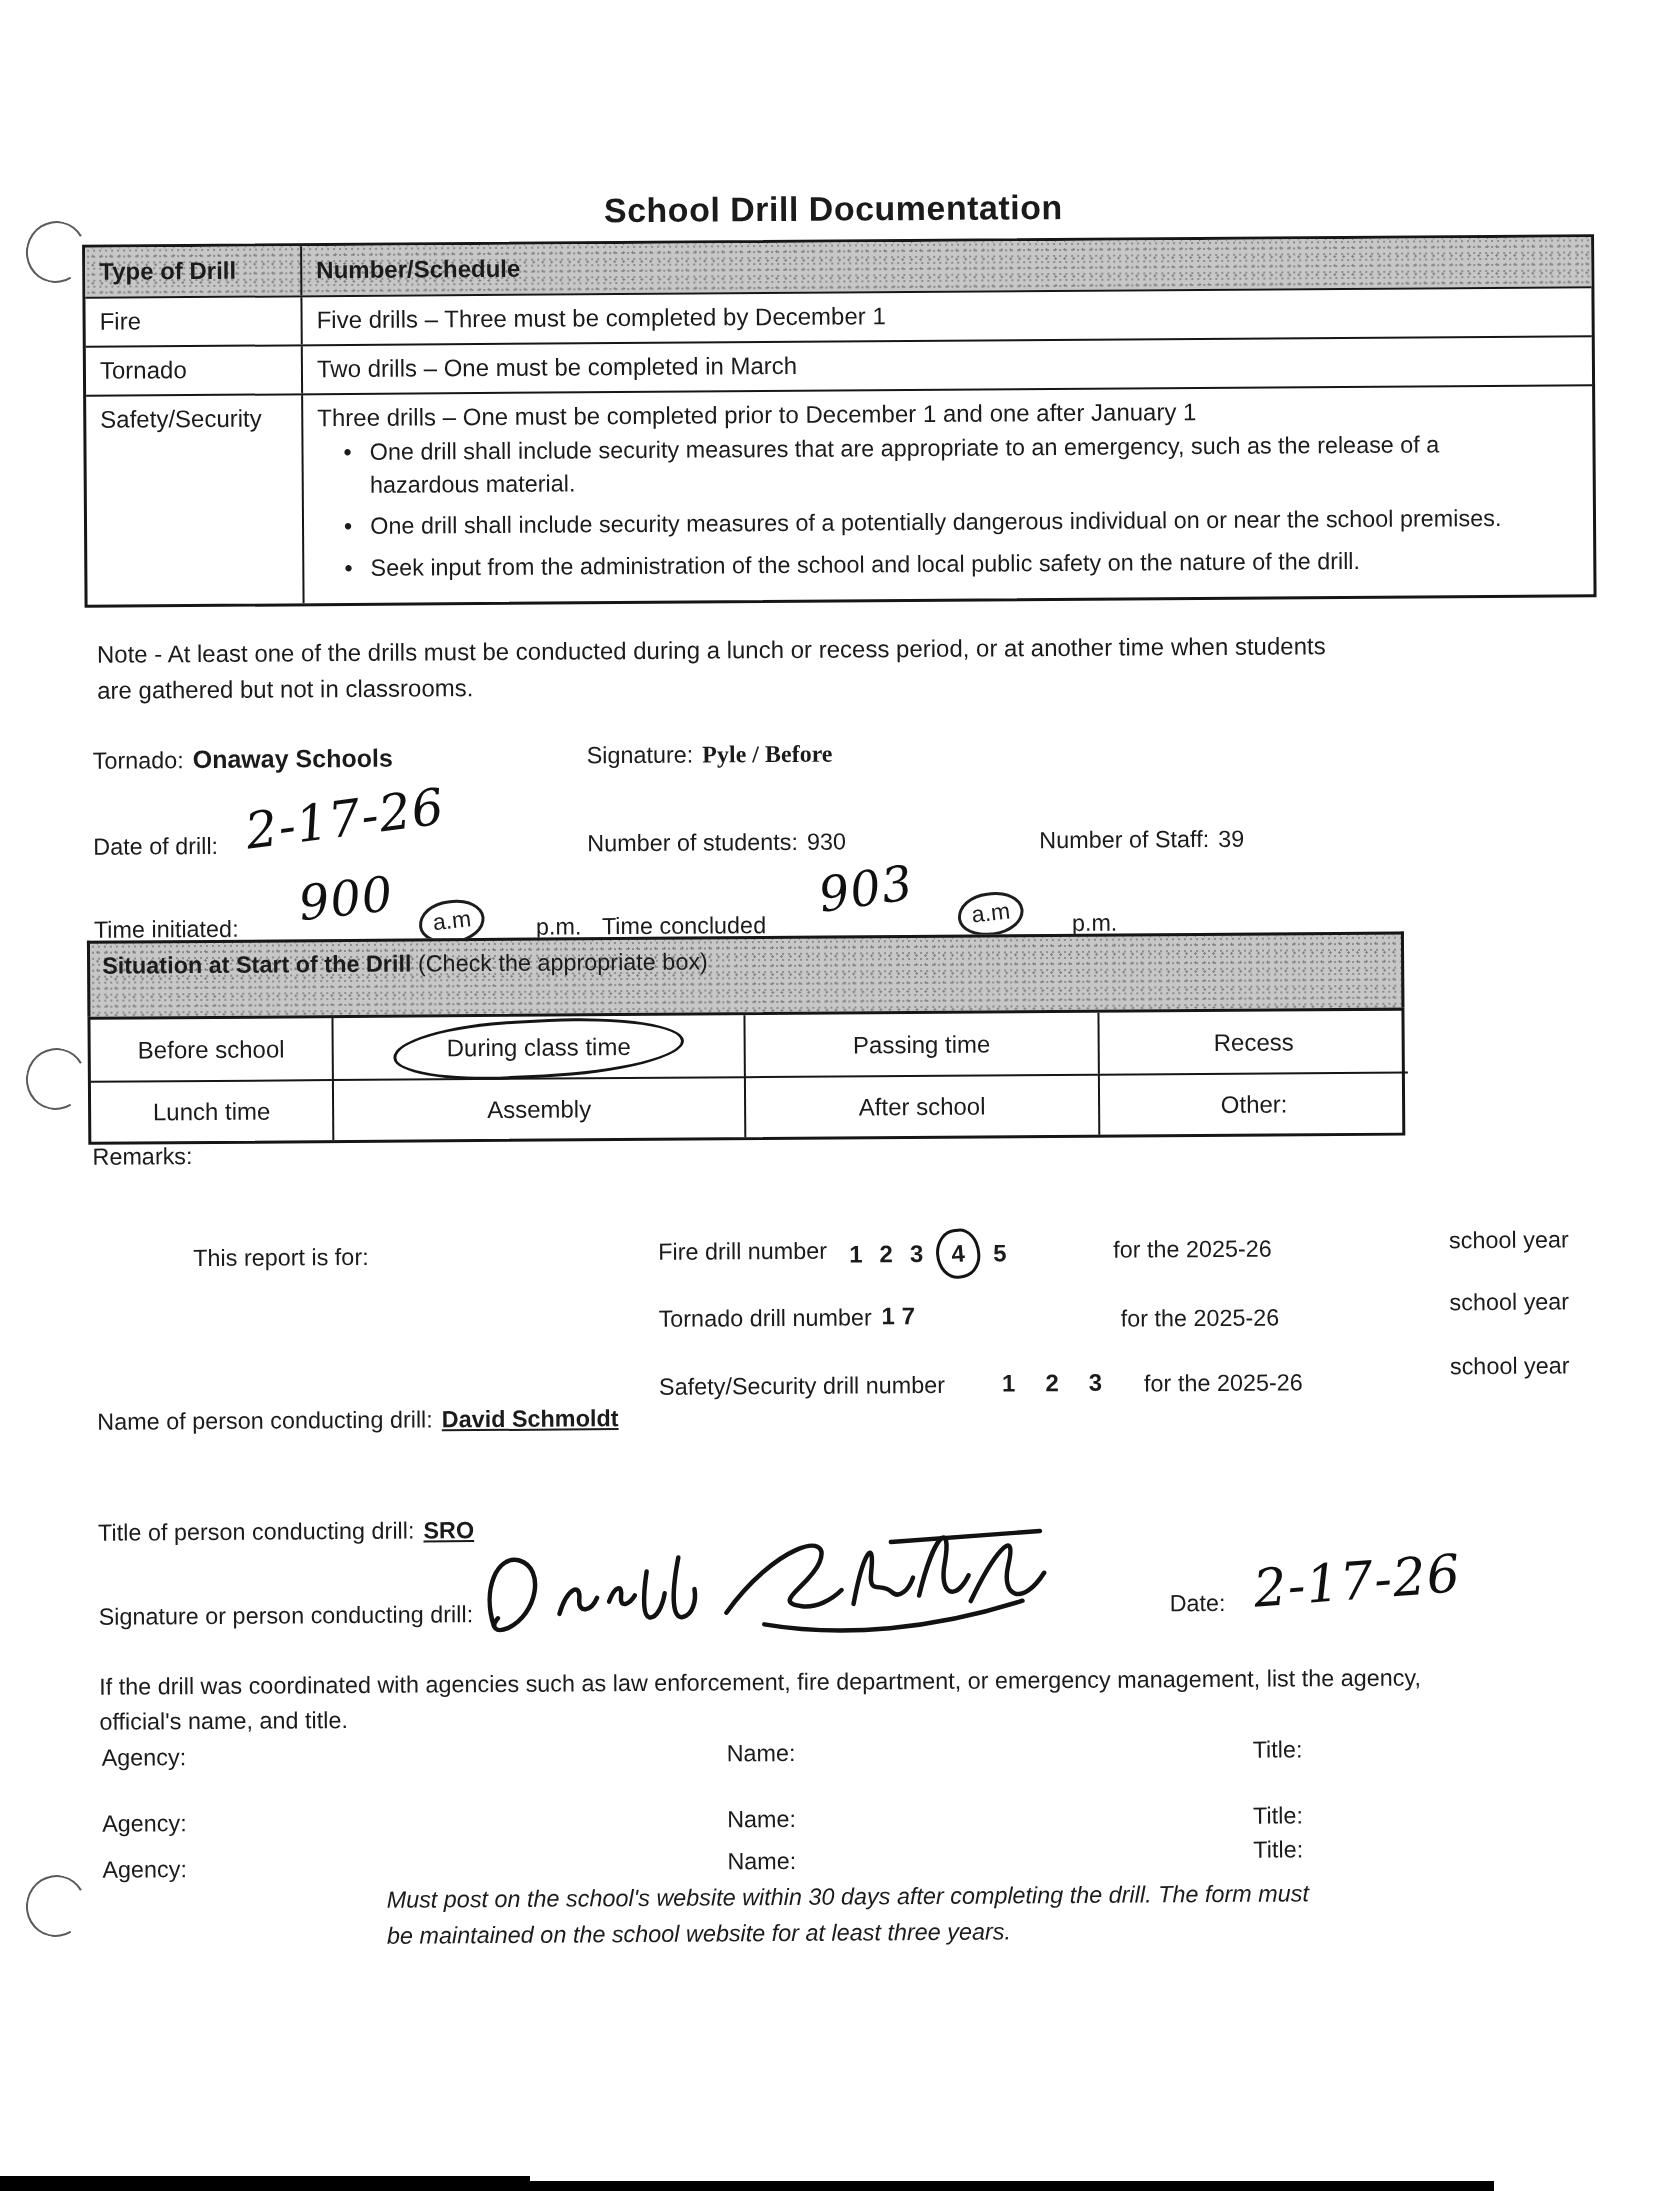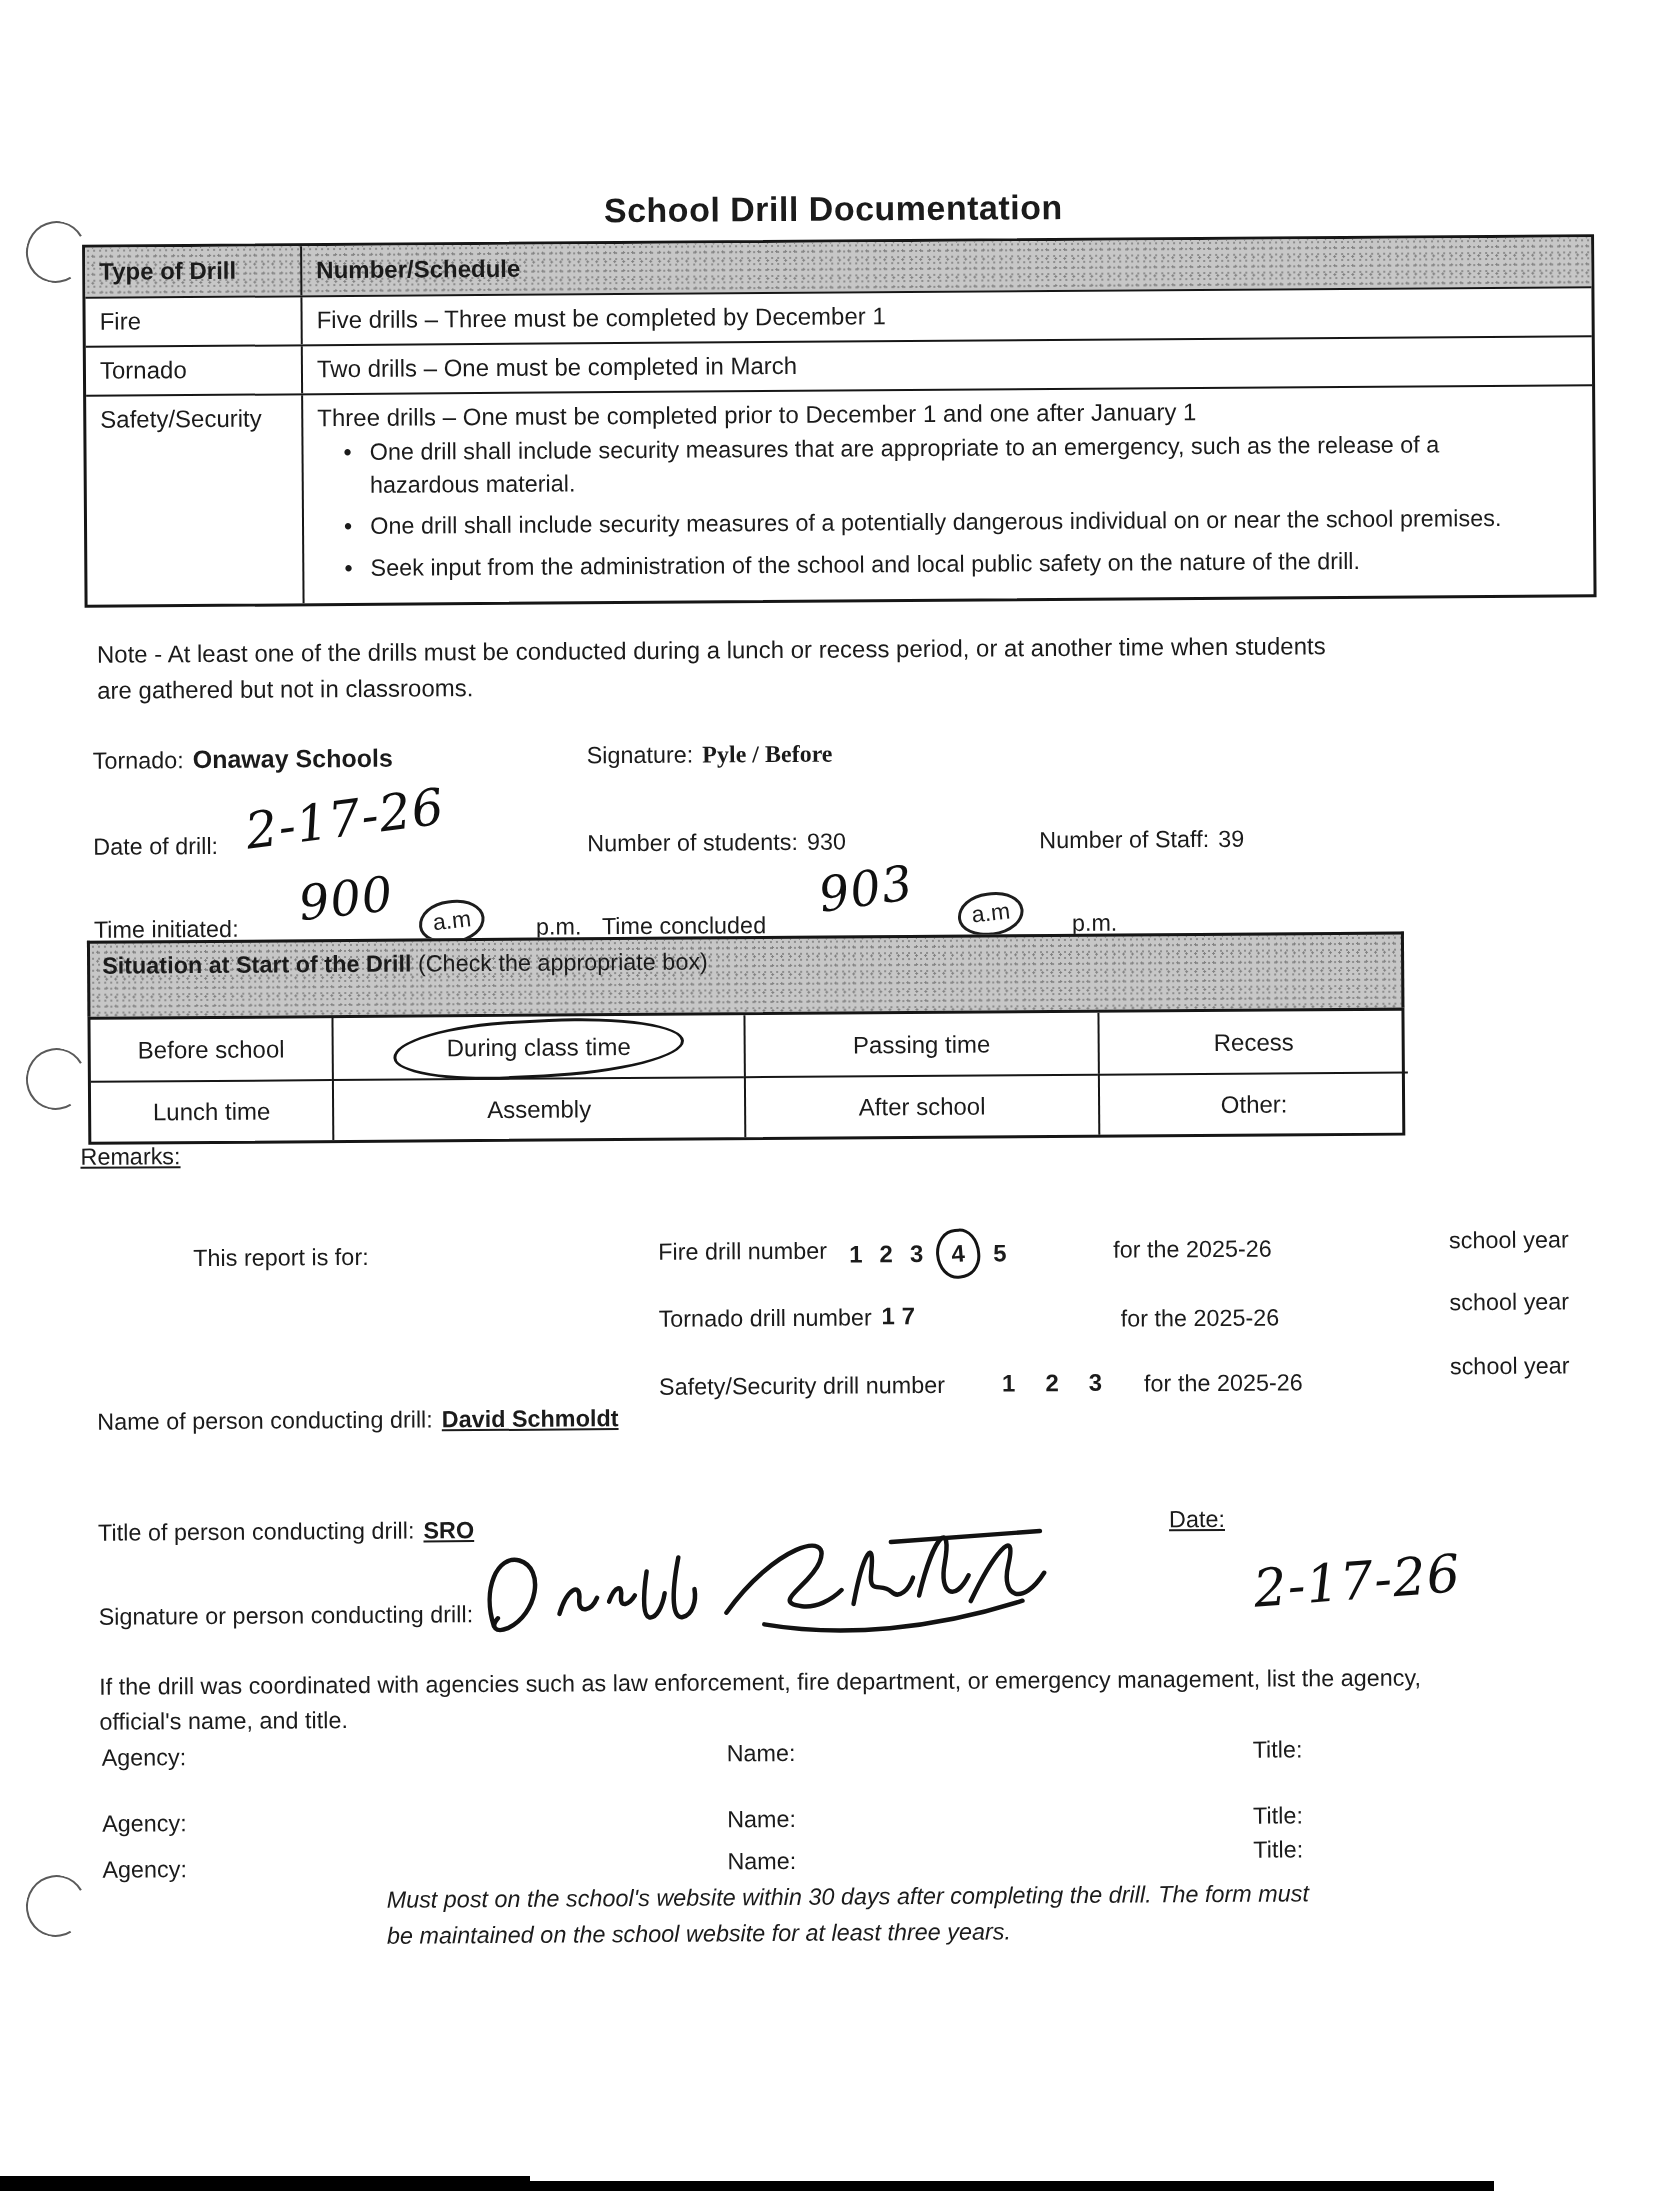--- a/index.html
+++ b/index.html
@@ -147,21 +147,21 @@
       <span class="hand-ellipse"></span>
     </div>
     <div class="scell">Passing time</div>
     <div class="scell">Recess</div>
     <div class="scell">Lunch time</div>
     <div class="scell">Assembly</div>
     <div class="scell">After school</div>
     <div class="scell">Other:</div>
   </div>
 
-  <div class="abs lbl" style="left:80px;top:1144px;text-decoration:underline;">Remarks:</div>
+  <div class="abs lbl" style="left:92px;top:1144px;">Remarks:</div>
 
   <div class="abs lbl" style="left:192px;top:1246px;">This report is for:</div>
 
   <div class="abs lbl" style="left:657px;top:1243px;">Fire drill number</div>
   <div class="abs numline" style="left:848px;top:1241px;">
     <span>1</span>
     <span>2</span>
     <span>3</span>
     <span class="circle-num">
         <span>4</span>
@@ -203,21 +203,21 @@
       <path d="M184 62 C180 88 180 106 186 108 C194 110 200 96 202 84"></path>
       <path d="M216 48 C208 88 210 110 220 108 C230 106 234 92 232 80"></path>
       <path d="M264 104 C312 38 372 20 358 54 C348 78 308 94 340 98 C354 100 370 92 380 82"></path>
       <path d="M392 96 C402 44 414 28 410 64 C407 88 420 74 430 84 C438 92 448 82 452 70"></path>
       <path d="M458 88 C474 24 492 12 484 56 C478 86 494 96 508 68"></path>
       <path d="M510 94 C532 48 558 16 548 58 C540 90 562 100 584 66"></path>
       <path d="M302 116 C382 130 472 122 562 94"></path>
       <path d="M430 34 L580 24"></path>
     </g>
   </svg>
-  <div class="abs lbl" style="left:1166px;top:1514px;text-decoration:underline;">Date:</div>
+  <div class="abs lbl" style="left:1166px;top:1598px;">Date:</div>
   <div class="abs hw" style="left:1250px;top:1560px;font-size:52px;transform:rotate(-4deg);">2-17-26</div>
 
   <div class="abs lbl" style="left:95px;top:1670px;line-height:1.5;">
     <div>If the drill was coordinated with agencies such as law enforcement, fire department, or emergency management, list the agency,</div>
     <div>official's name, and title.</div>
   </div>
 
   <div class="abs lbl" style="left:97px;top:1745px;">Agency:</div>
   <div class="abs lbl" style="left:722px;top:1745px;">Name:</div>
   <div class="abs lbl" style="left:1248px;top:1745px;">Title:</div>

